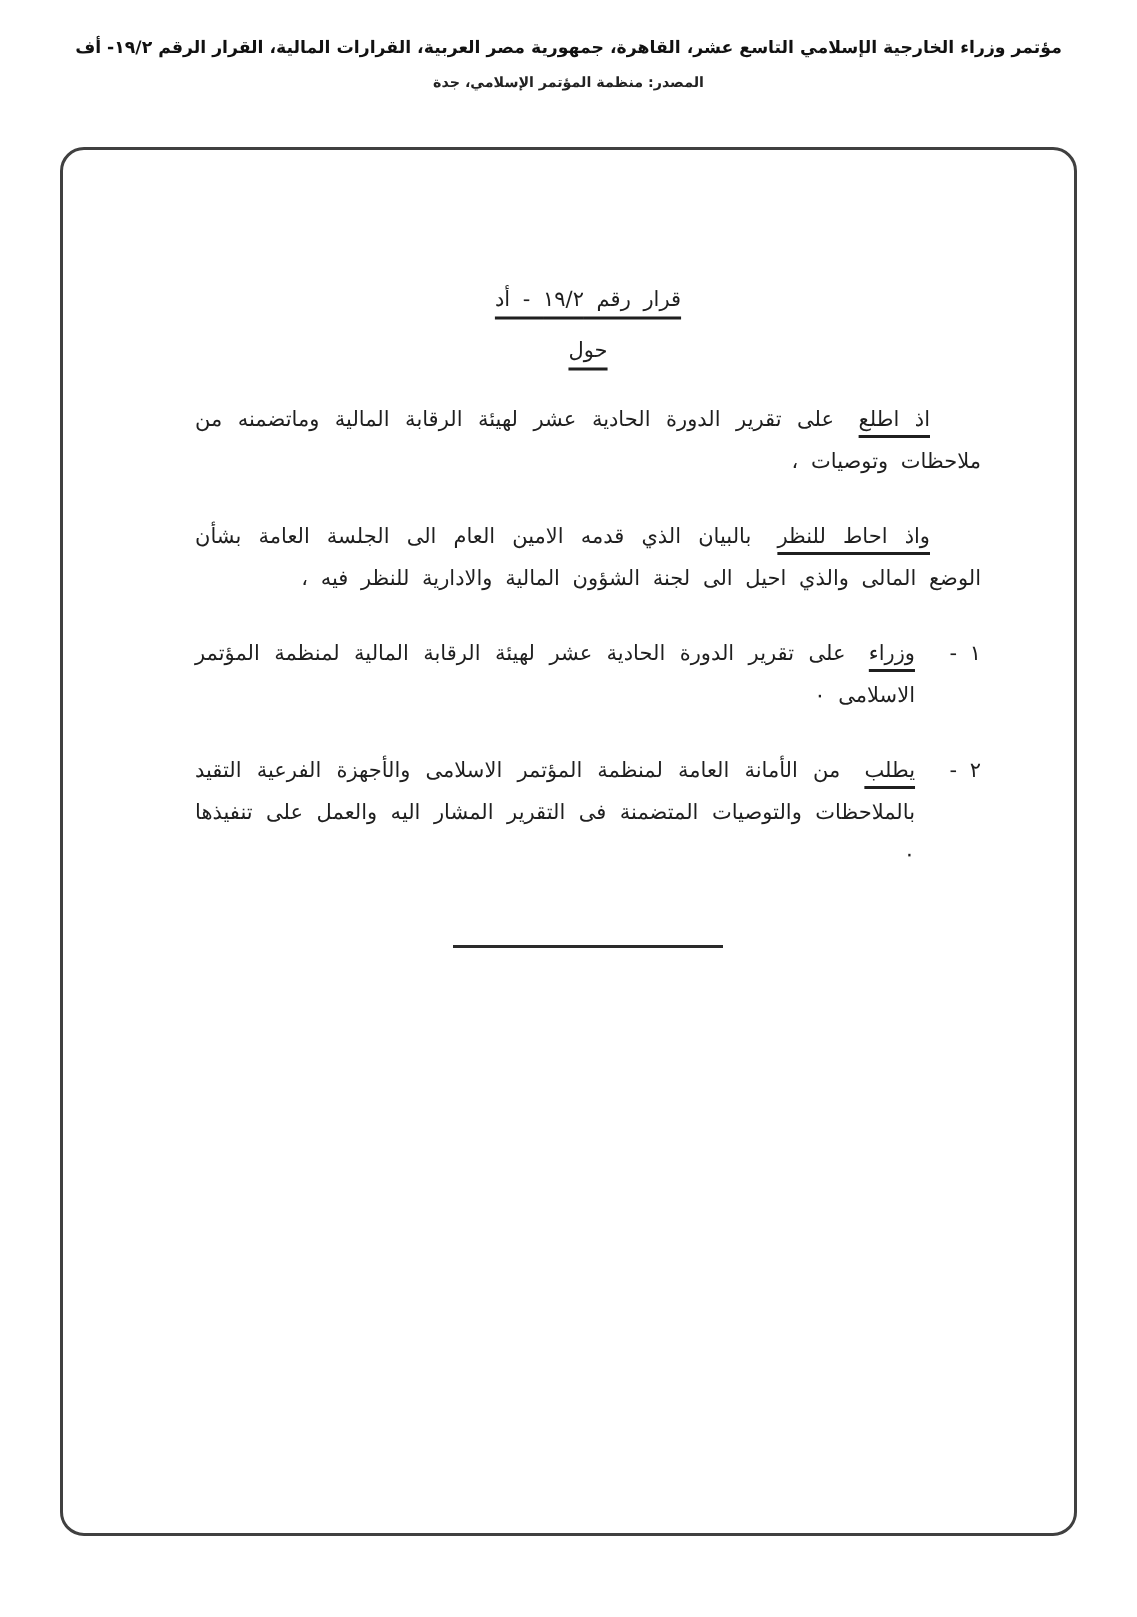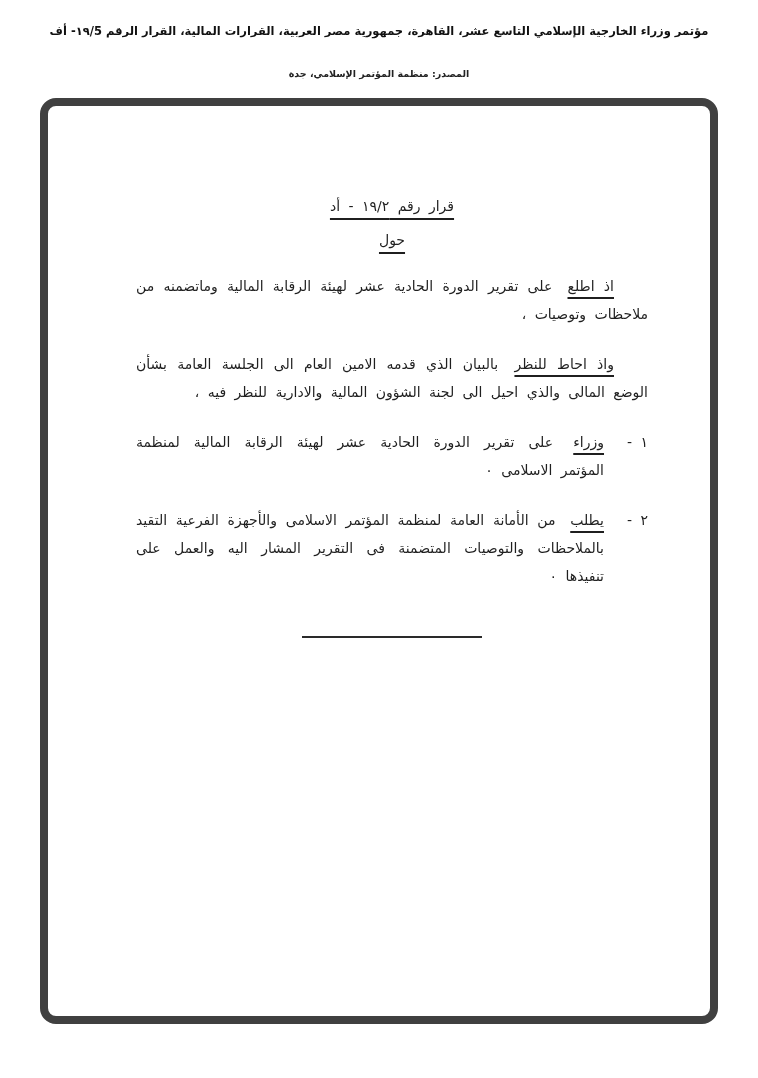--- a/index.html
+++ b/index.html
@@ -24,35 +24,35 @@
     width: 100%;
     text-align: center;
     font-size: 11.5px;
     font-weight: bold;
     color: #111111;
     letter-spacing: 0.2px;
     padding: 0 20px;
   }
   .source-line {
     position: absolute;
-    top: 68px;
+    top: 50px;
     left: 0;
     width: 100%;
     text-align: center;
     font-size: 9.5px;
     font-weight: bold;
     color: #222222;
   }
   .doc-frame {
     position: absolute;
     top: 98px;
     left: 40px;
     width: 678px;
     height: 926px;
-    border: 8px solid #404040;
+    border: 2px solid #404040;
     border-radius: 16px;
     background: #ffffff;
   }
   .doc-content {
     padding: 86px 62px 0 88px;
     color: #1f1f1f;
     font-size: 14px;
     line-height: 2.0;
     word-spacing: 4px;
     letter-spacing: 0.3px;
@@ -99,21 +99,21 @@
     width: 180px;
     border: none;
     border-top: 2px solid #2a2a2a;
   }
 </style>
 </head>
 <body>
 
 <div class="page">
 
-  <div class="top-header">مؤتمر وزراء الخارجية الإسلامي التاسع عشر، القاهرة، جمهورية مصر العربية، القرارات المالية، القرار الرقم ١٩/5- أف</div>
+  <div class="top-header">مؤتمر وزراء الخارجية الإسلامي التاسع عشر، القاهرة، جمهورية مصر العربية، القرارات المالية، القرار الرقم ١٩/٢- أف</div>
 
   <div class="source-line">المصدر:  منظمة المؤتمر الإسلامي، جدة</div>
 
   <div class="doc-frame">
     <div class="doc-content">
 
       <div class="doc-titles">
         <span class="doc-title-line">
           <span>قرار رقم ١٩/٢ - أد</span>
         </span>

